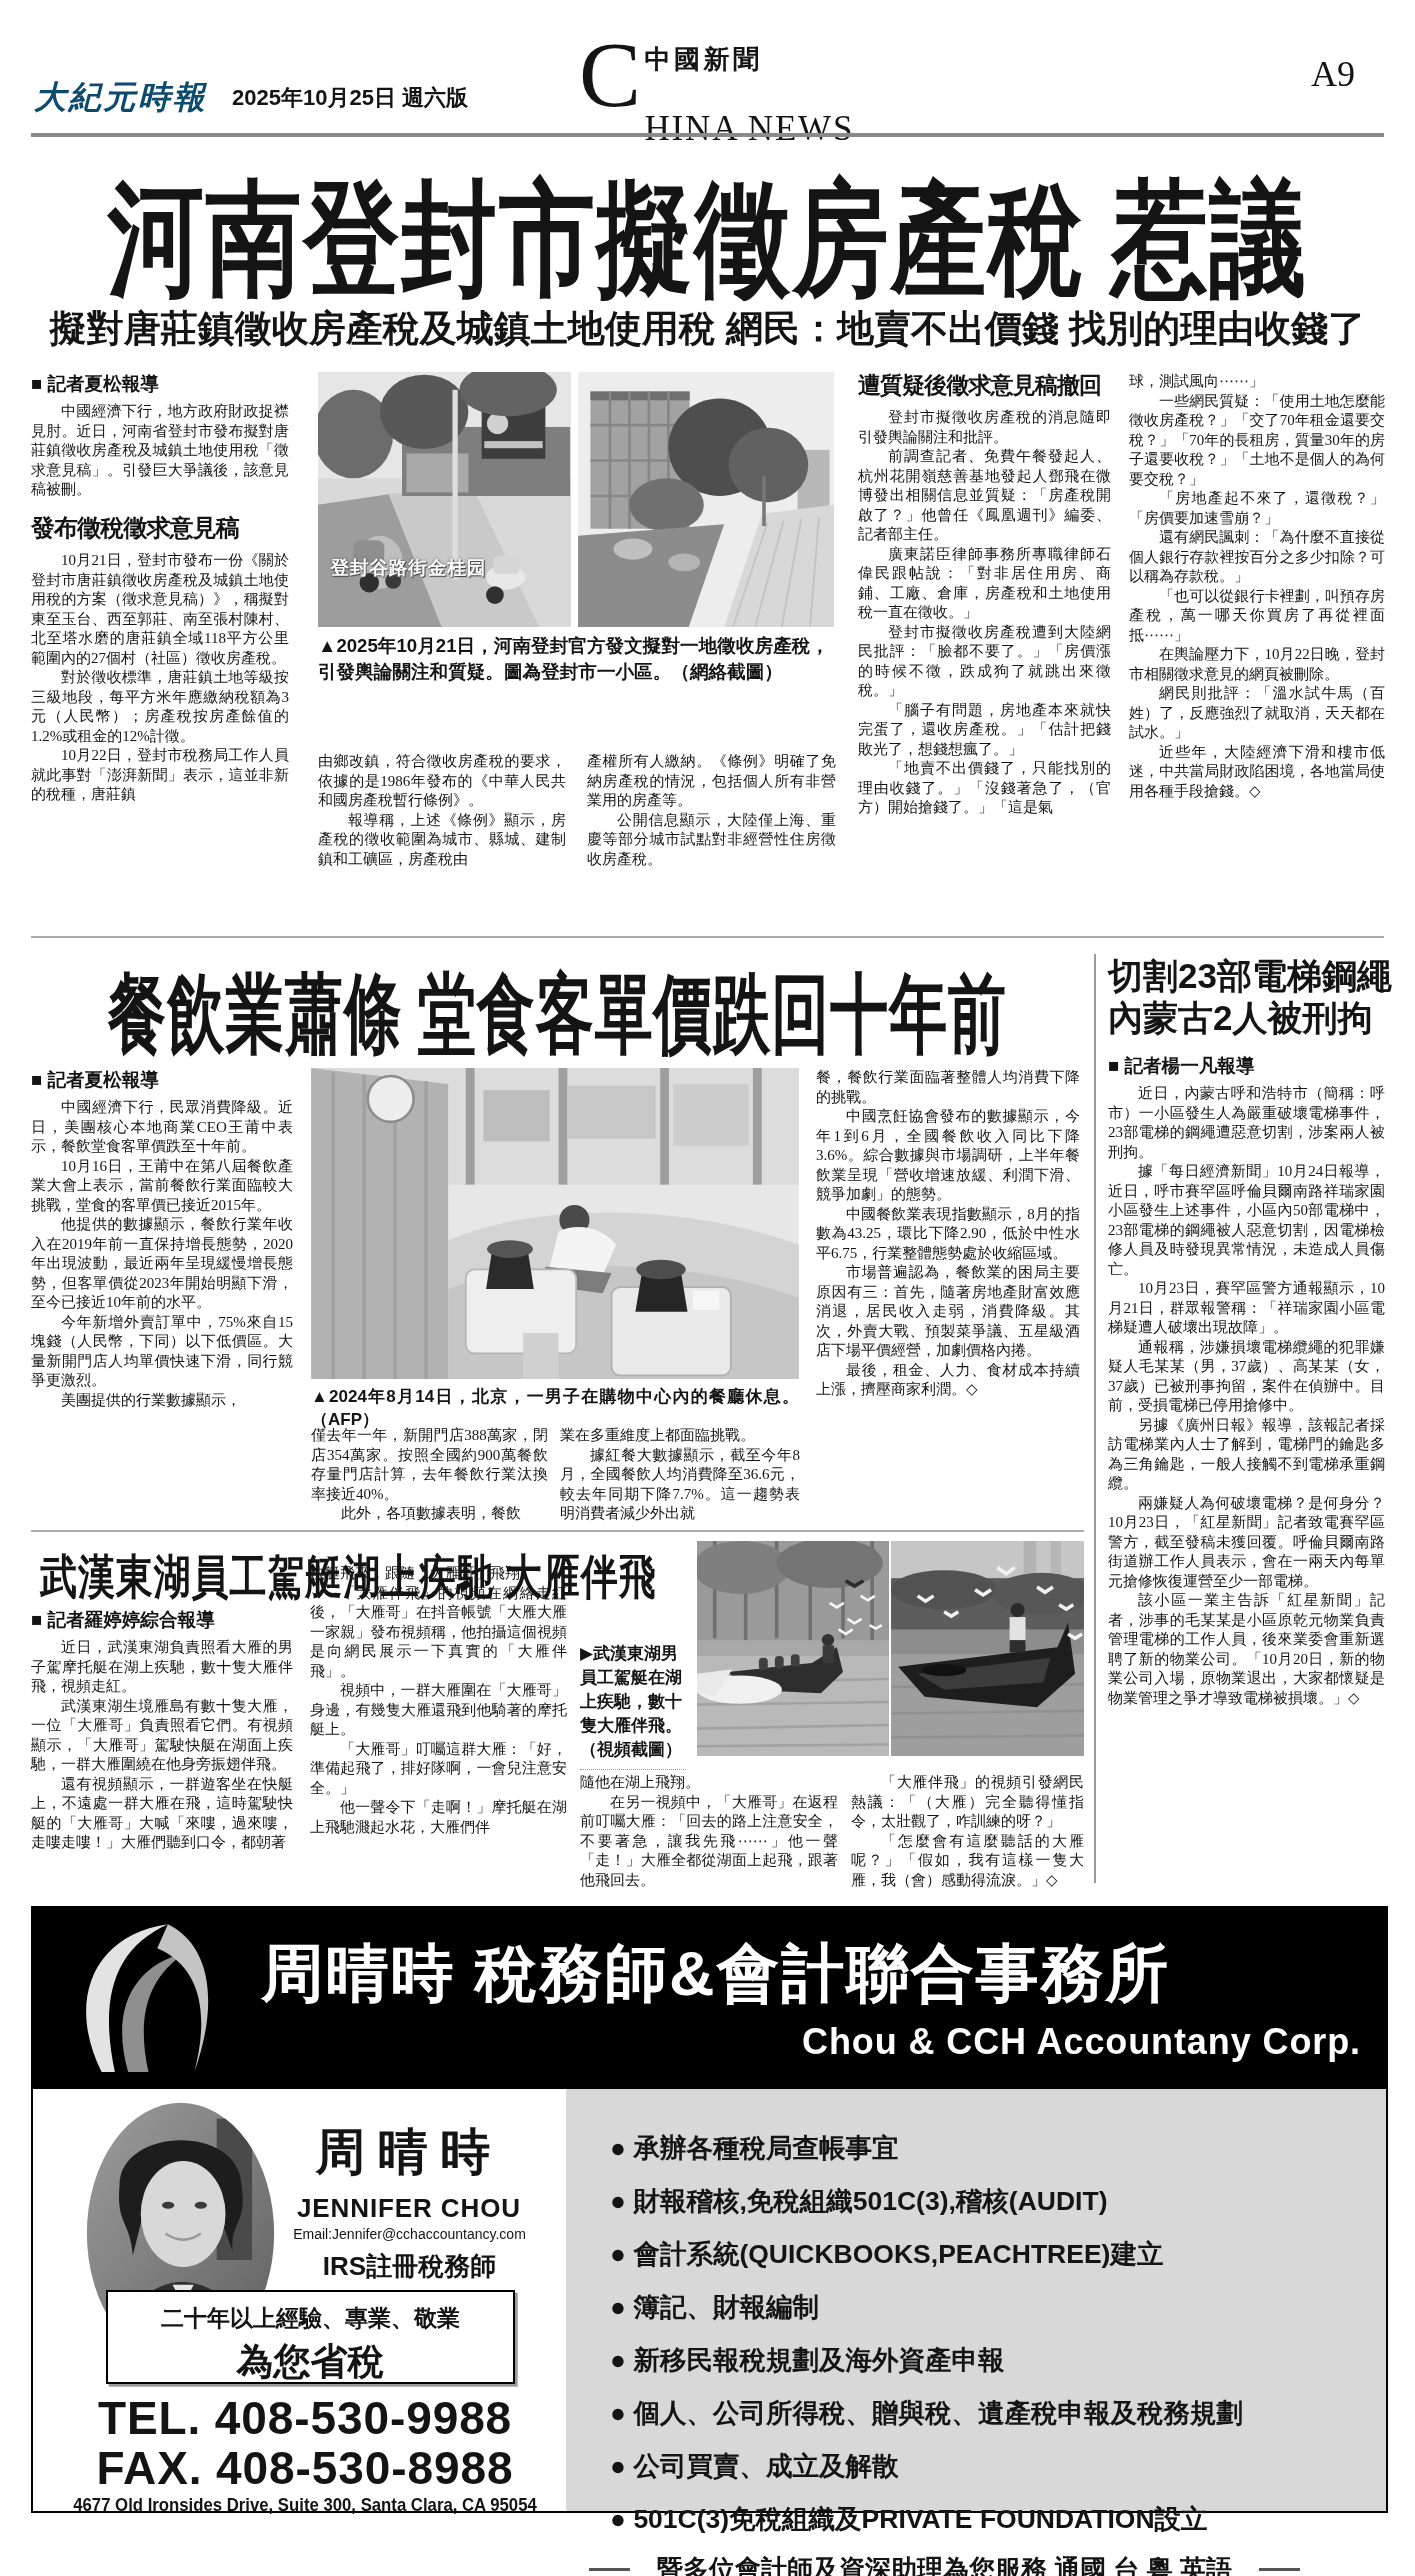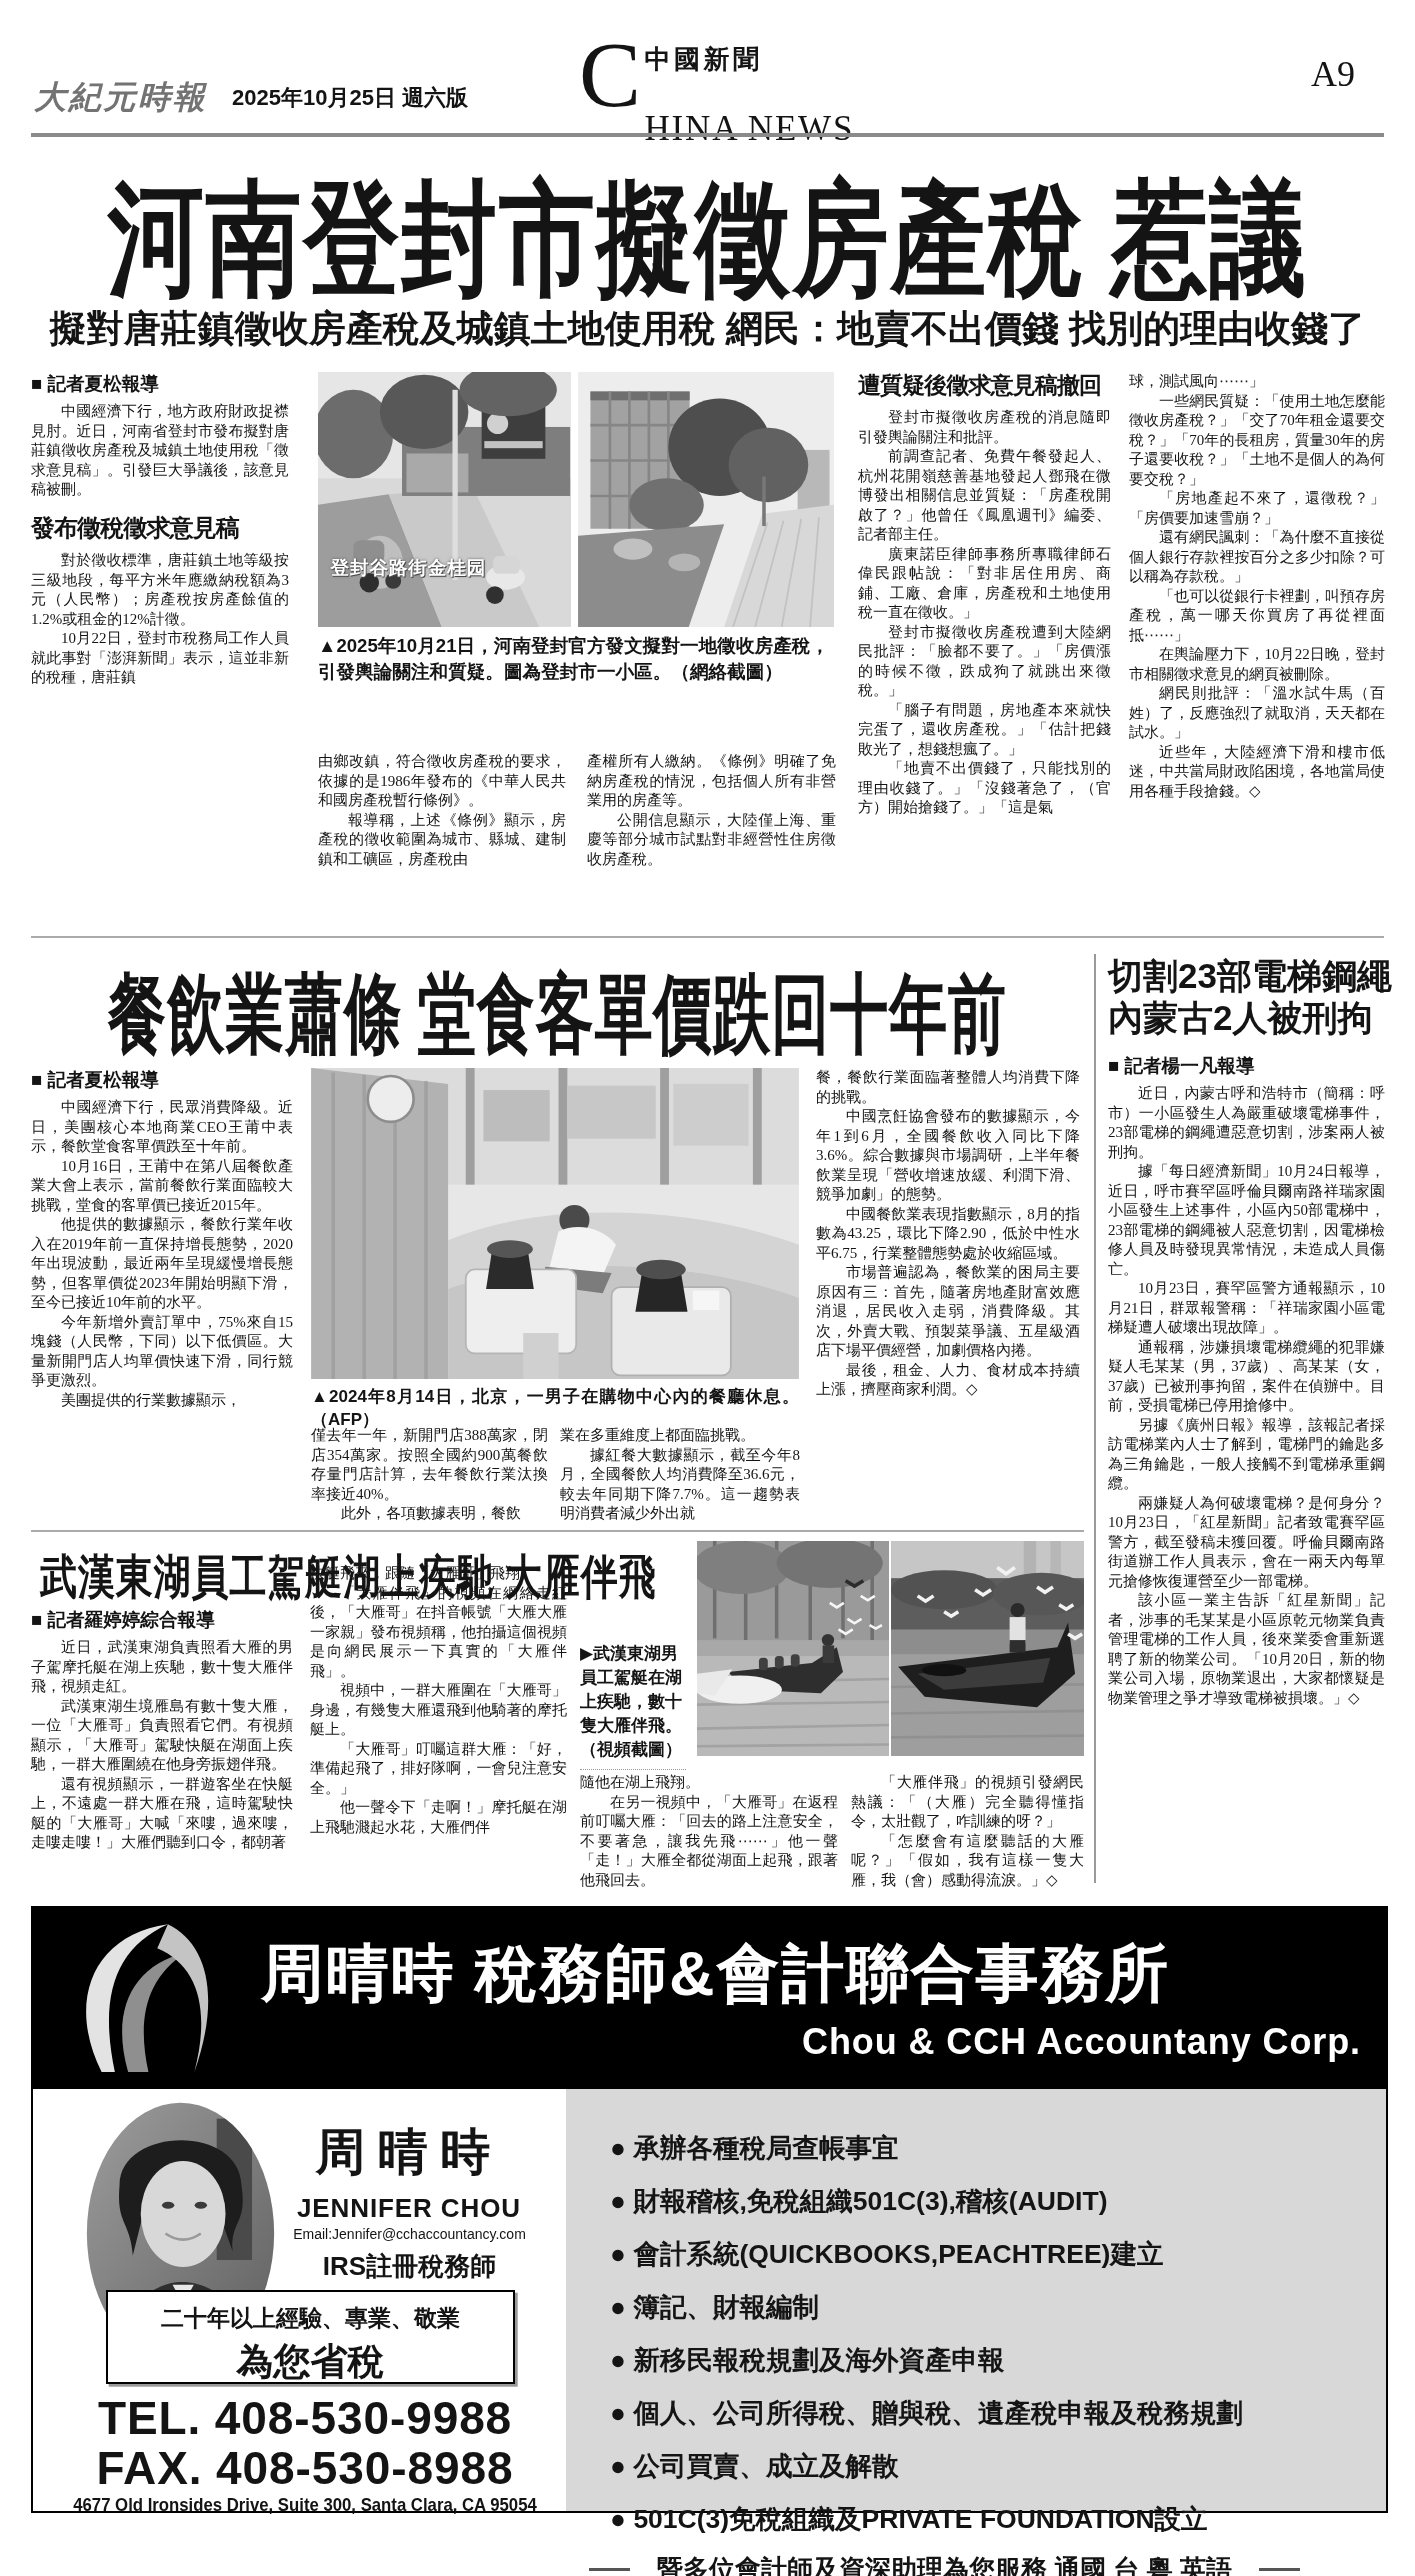--- a/index.html
+++ b/index.html
@@ -1,21 +1,21 @@
 <!DOCTYPE html>
 <html style="font-size:14px"><head>
 <meta charset="utf-8">
 <style>
   html,body{margin:0;padding:0;background:#e9e9e9;}
   .page{position:relative;width:1415px;height:2576px;background:#ffffff;margin:0 auto;
         font-family:"Liberation Serif","DejaVu Serif",serif;color:#141414;overflow:hidden;}
   .abs{position:absolute;}
 
   
-  .masthead{font-size:32px;font-weight:900;letter-spacing:2.7px;font-style:italic;color:#737373;}
+  .masthead{font-size:32px;font-weight:900;letter-spacing:2.7px;font-style:italic;color:#0c4a6e;}
   .issue-date{font-size:22px;font-weight:700;font-family:"Liberation Sans","DejaVu Sans",sans-serif;}
   .logo-c{font-size:93px;line-height:.85;font-weight:400;}
   .logo-right{display:inline-block;vertical-align:top;margin:7px 0 0 3.5px;}
   .logo-zh{font-size:26px;font-weight:700;letter-spacing:3.5px;}
   .logo-en{font-size:35px;letter-spacing:1.8px;line-height:1.05;margin-top:34px;}
   .pageno{font-size:36px;}
   .hrule{background:#8a8a8a;}
 
   
   .col{font-size:15px;line-height:19.5px;text-align:justify;text-justify:inter-character;}
@@ -94,20 +94,21 @@
   <div class="abs h-main" style="left:31px;top:157px;width:1353px;">河南登封市擬徵房產稅 惹議</div>
   <div class="abs h-sub" style="left:31px;top:304px;width:1353px;">擬對唐莊鎮徵收房產稅及城鎮土地使用稅 網民：地賣不出價錢 找別的理由收錢了</div>
 
   <div class="abs col" style="left:31px;top:372px;width:258px;">
     <div class="byline">■ 記者夏松報導</div>
     <div>
         <p>中國經濟下行，地方政府財政捉襟見肘。近日，河南省登封市發布擬對唐莊鎮徵收房產稅及城鎮土地使用稅「徵求意見稿」。引發巨大爭議後，該意見稿被刪。</p>
       </div>
     <div class="sec-head">發布徵稅徵求意見稿</div>
     <div>
+        <p>10月21日，登封市發布一份《關於登封市唐莊鎮徵收房產稅及城鎮土地使用稅的方案（徵求意見稿）》，稱擬對東至玉台、西至郭莊、南至張村陳村、北至塔水磨的唐莊鎮全域118平方公里範圍內的27個村（社區）徵收房產稅。</p>
         <p>對於徵收標準，唐莊鎮土地等級按三級地段，每平方米年應繳納稅額為3元（人民幣）；房產稅按房產餘值的1.2%或租金的12%計徵。</p>
         <p>10月22日，登封市稅務局工作人員就此事對「澎湃新聞」表示，這並非新的稅種，唐莊鎮</p>
       </div>
   </div>
 
   <div class="abs photo-frame" style="left:318px;top:372px;">
     <div style="position:relative;">
       <svg width="253" height="255" viewBox="0 0 286 288">
         <rect width="286" height="288" fill="#d9d9d9"></rect>
         <rect x="0" y="0" width="286" height="120" fill="#e6e6e6"></rect>

